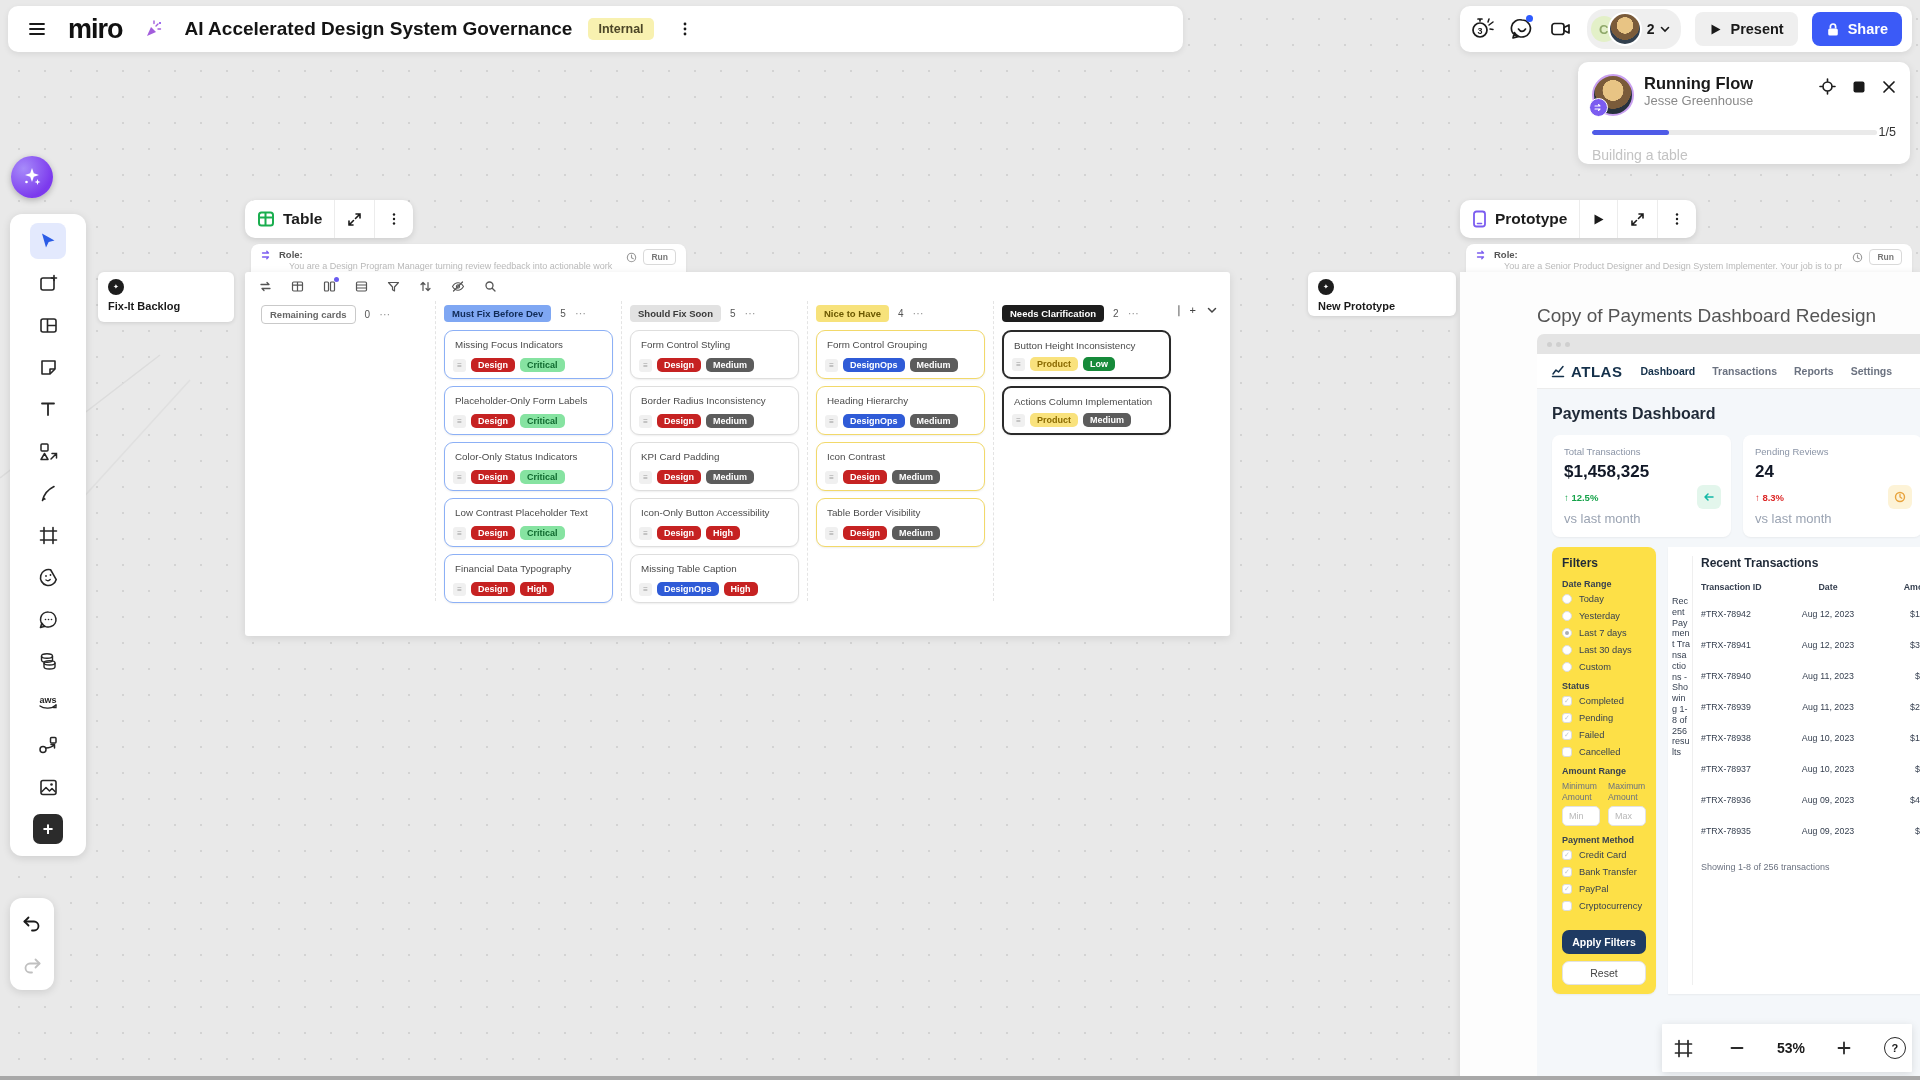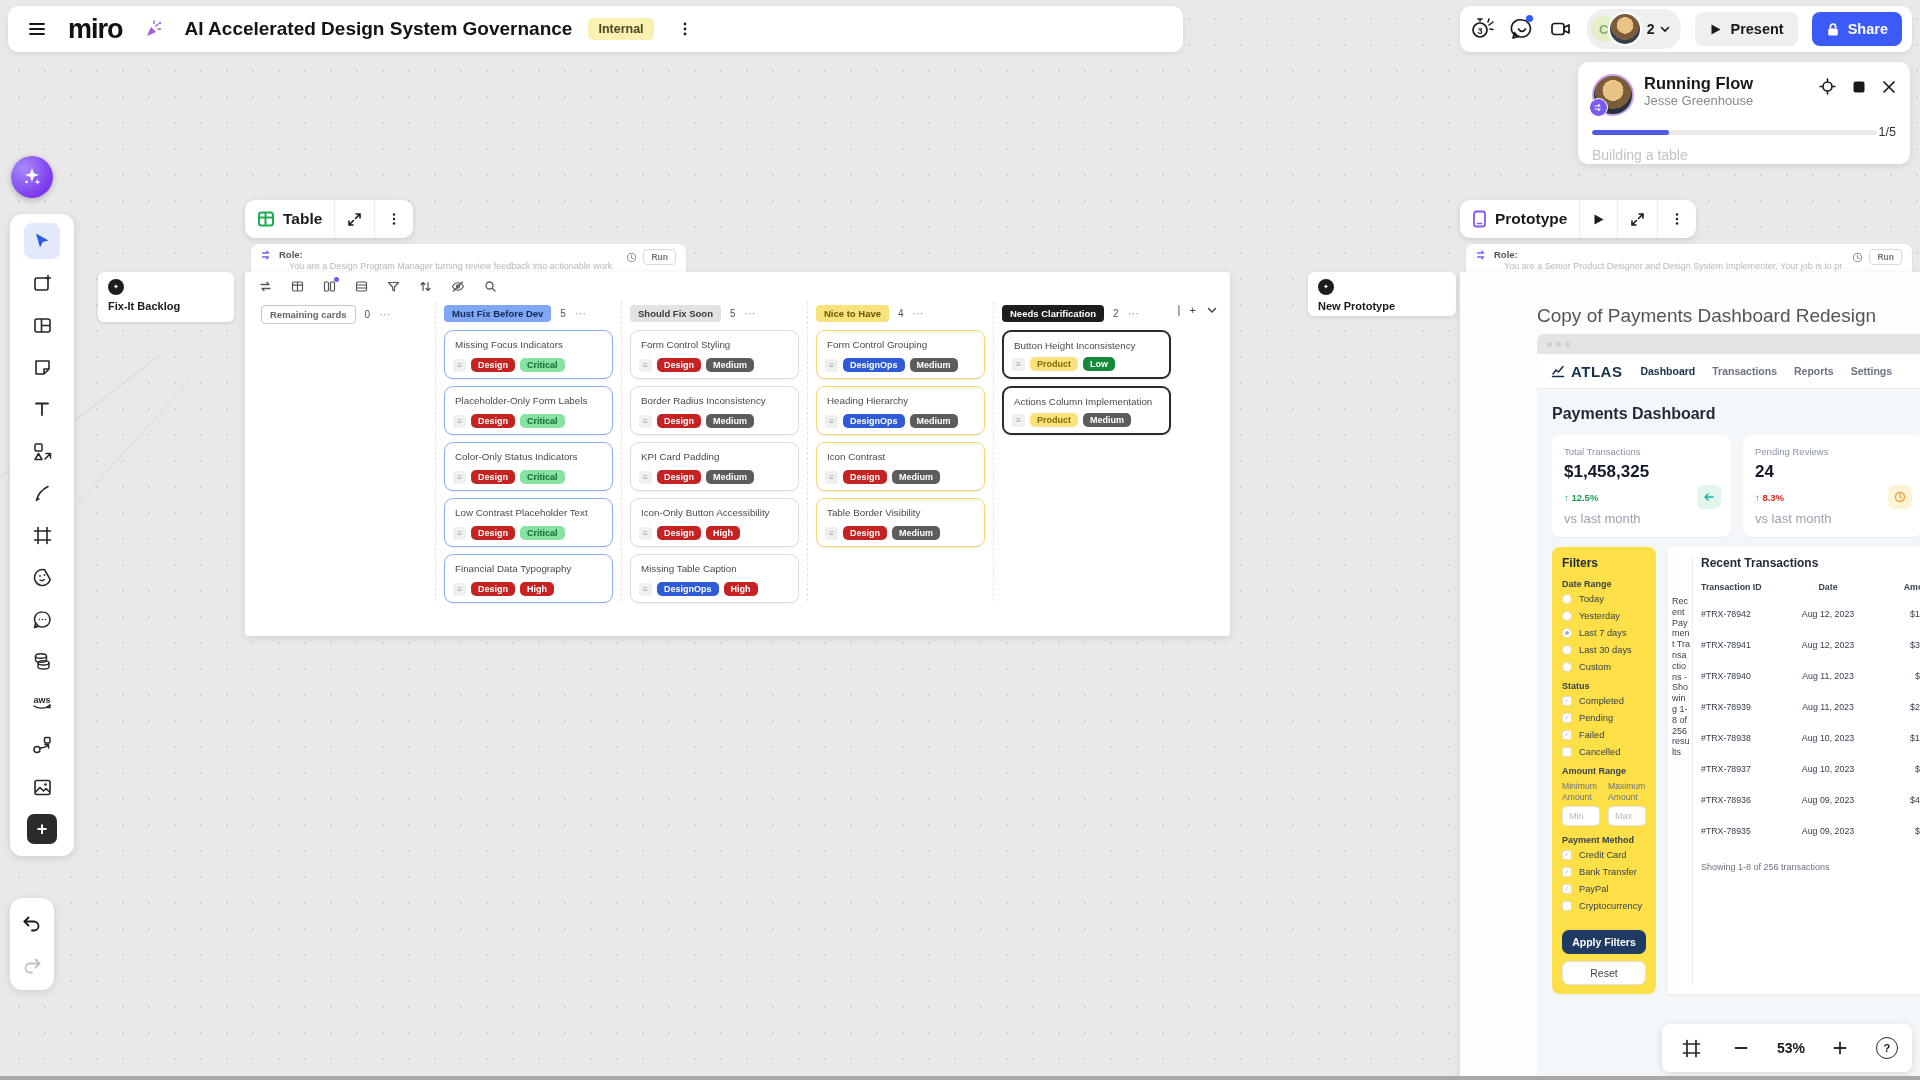--- a/index.html
+++ b/index.html
@@ -46,21 +46,21 @@
   .rf-track{flex:1;height:5px;border-radius:3px;background:#eaeaea;overflow:hidden;}
   .rf-fill{height:100%;border-radius:3px;background:#4f5be7;}
   .rf-progress{font-size:12.5px;color:#333;}
   .rf-status{margin-top:8px;font-size:14px;color:#c3c3c3;}
 
   
   .ai-fab{position:absolute;left:11px;top:156px;width:42px;height:42px;border-radius:50%;cursor:pointer;
      background:radial-gradient(circle at 30% 30%,#a78bfa,#7c3aed 70%);display:flex;align-items:center;justify-content:center;
      box-shadow:0 2px 6px rgba(0,0,0,.25);}
   .toolbar{position:absolute;left:10px;top:214px;width:44px;background:#fff;border-radius:12px;
-     box-shadow:0 2px 8px rgba(0,0,0,.12);padding:6px 10px;display:flex;flex-direction:column;align-items:center;}
+     box-shadow:0 2px 8px rgba(0,0,0,.12);padding:6px 16px;display:flex;flex-direction:column;align-items:center;}
   .tb-item{width:36px;height:42px;display:flex;align-items:center;justify-content:center;border-radius:8px;cursor:pointer;color:#262626;}
   .tb-item.active{background:#e3e9fd;color:#2b5ce6;height:36px;margin:3px 0;}
   .tb-plus{width:30px;height:30px;background:#2b2b2b;border-radius:7px;color:#fff;font-size:18px;font-weight:700;
      display:flex;align-items:center;justify-content:center;margin:6px 0;cursor:pointer;}
   .toolbar2{position:absolute;left:10px;top:898px;width:44px;background:#fff;border-radius:12px;
      box-shadow:0 2px 8px rgba(0,0,0,.12);padding:4px 0;display:flex;flex-direction:column;align-items:center;}
 
   
   .frame-card{position:absolute;background:#fff;border-radius:6px;box-shadow:0 1px 4px rgba(0,0,0,.12);padding:7px 10px;box-sizing:border-box;}
   .frame-badge{width:16px;height:16px;border-radius:50%;background:#1d1d1d;display:flex;align-items:center;justify-content:center;}
@@ -164,22 +164,22 @@
   .trx-head span{font-size:8.8px;font-weight:800;color:#374151;}
   .trx-row span{font-size:8.8px;color:#374151;}
   .trx-c1{width:88px;}
   .trx-c2{width:78px;text-align:center;}
   .trx-c3{width:70px;text-align:right;}
   .trx-head{margin-bottom:6px;}
   .trx-row{height:31px;}
   .trx-foot{font-size:9px;color:#6b7280;margin-top:16px;}
 
   
-  .zoombar{position:absolute;right:8px;bottom:8px;width:250px;height:48px;background:#fff;border-radius:8px;
-     box-shadow:0 2px 8px rgba(0,0,0,.12);display:flex;align-items:center;justify-content:space-between;padding:0 14px;box-sizing:border-box;}
+  .zoombar{position:absolute;right:8px;bottom:8px;width:250px;height:48px;background:#fff;border-radius:1px;
+     box-shadow:0 2px 8px rgba(0,0,0,.12);display:flex;align-items:center;justify-content:space-between;padding:0 6px;box-sizing:border-box;}
   .zoom-level{font-size:14px;font-weight:700;}
   .help-circ{width:20px;height:20px;border:1.7px solid #2a2a2a;border-radius:50%;display:flex;align-items:center;
      justify-content:center;font-size:11px;font-weight:700;cursor:pointer;}
   .bottom-strip{position:absolute;left:0;right:0;bottom:0;height:4px;background:#a8a8a8;}
   .connectors{position:absolute;inset:0;pointer-events:none;}
 </style>
 </head>
 <body>
 
 <div class="dots"></div>

